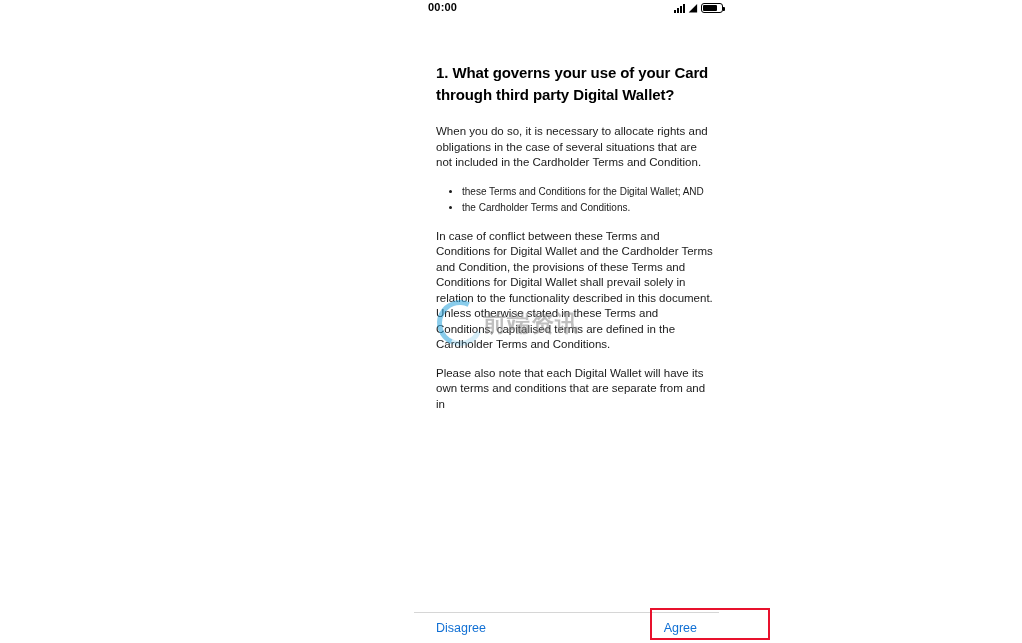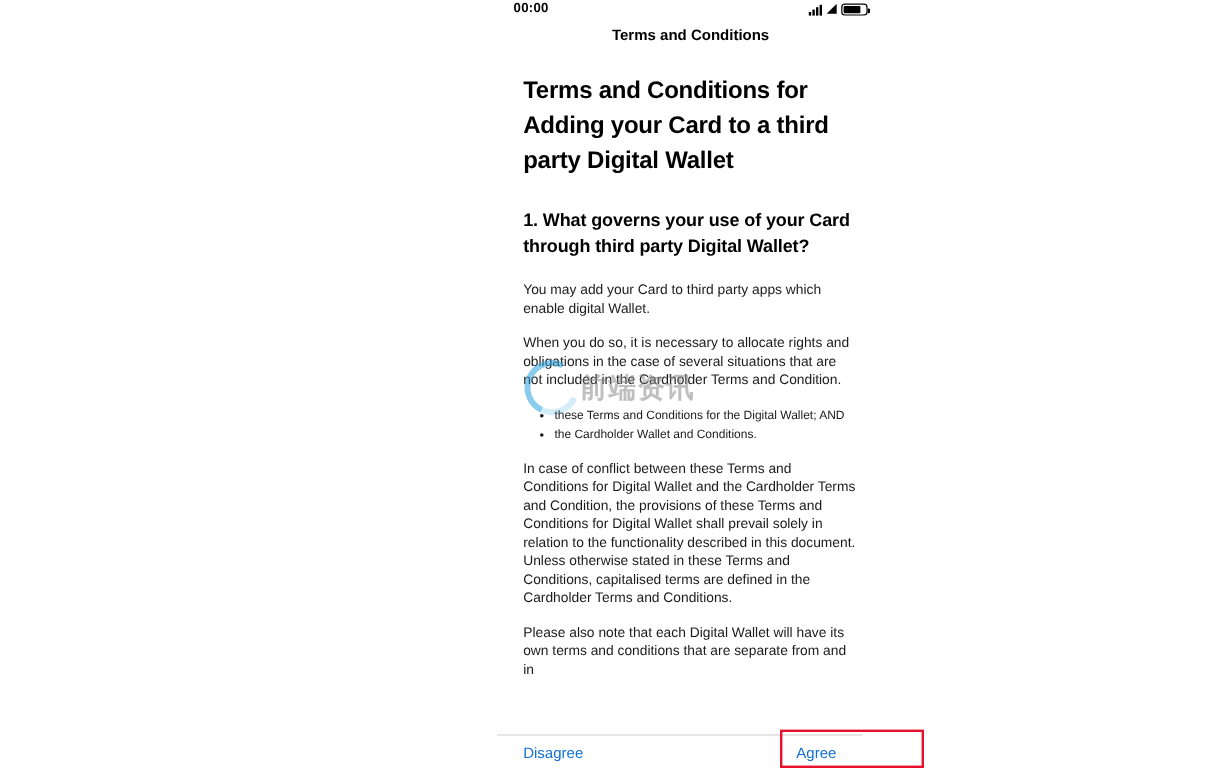--- a/index.html
+++ b/index.html
@@ -225,32 +225,29 @@
             <i></i>
             <i></i>
           </span>
         <span class="wifi-glyph">◢</span>
         <span class="battery">
             <i></i>
           </span>
       </span>
     </div>
 
-    <div id="navtitle">Terms and Conditions</div>
 
     <div id="content">
-      <h1 class="doc-title">Terms and Conditions for Adding your Card to a third party Digital Wallet</h1>
       <h2 class="sec-title">1. What governs your use of your Card through third party Digital Wallet?</h2>
 
-      <p class="para">You may add your Card to third party apps which enable digital Wallet.</p>
       <p class="para">When you do so, it is necessary to allocate rights and obligations in the case of several situations that are not included in the Cardholder Terms and Condition.</p>
 
       <ul class="bullets">
         <li>these Terms and Conditions for the Digital Wallet; AND</li>
-        <li>the Cardholder Wallet and Conditions.</li>
+        <li>the Cardholder Terms and Conditions.</li>
       </ul>
 
       <p class="para">In case of conflict between these Terms and Conditions for Digital Wallet and the Cardholder Terms and Condition, the provisions of these Terms and Conditions for Digital Wallet shall prevail solely in relation to the functionality described in this document.  Unless otherwise stated in these Terms and Conditions, capitalised terms are defined in the Cardholder Terms and Conditions.</p>
       <p class="para">Please also note that each Digital Wallet will have its own terms and conditions that are separate from and in</p>
     </div>
 
     <div id="bottombar">
       <button class="bar-btn">Disagree</button>
       <button class="bar-btn">Agree</button>
     </div>

